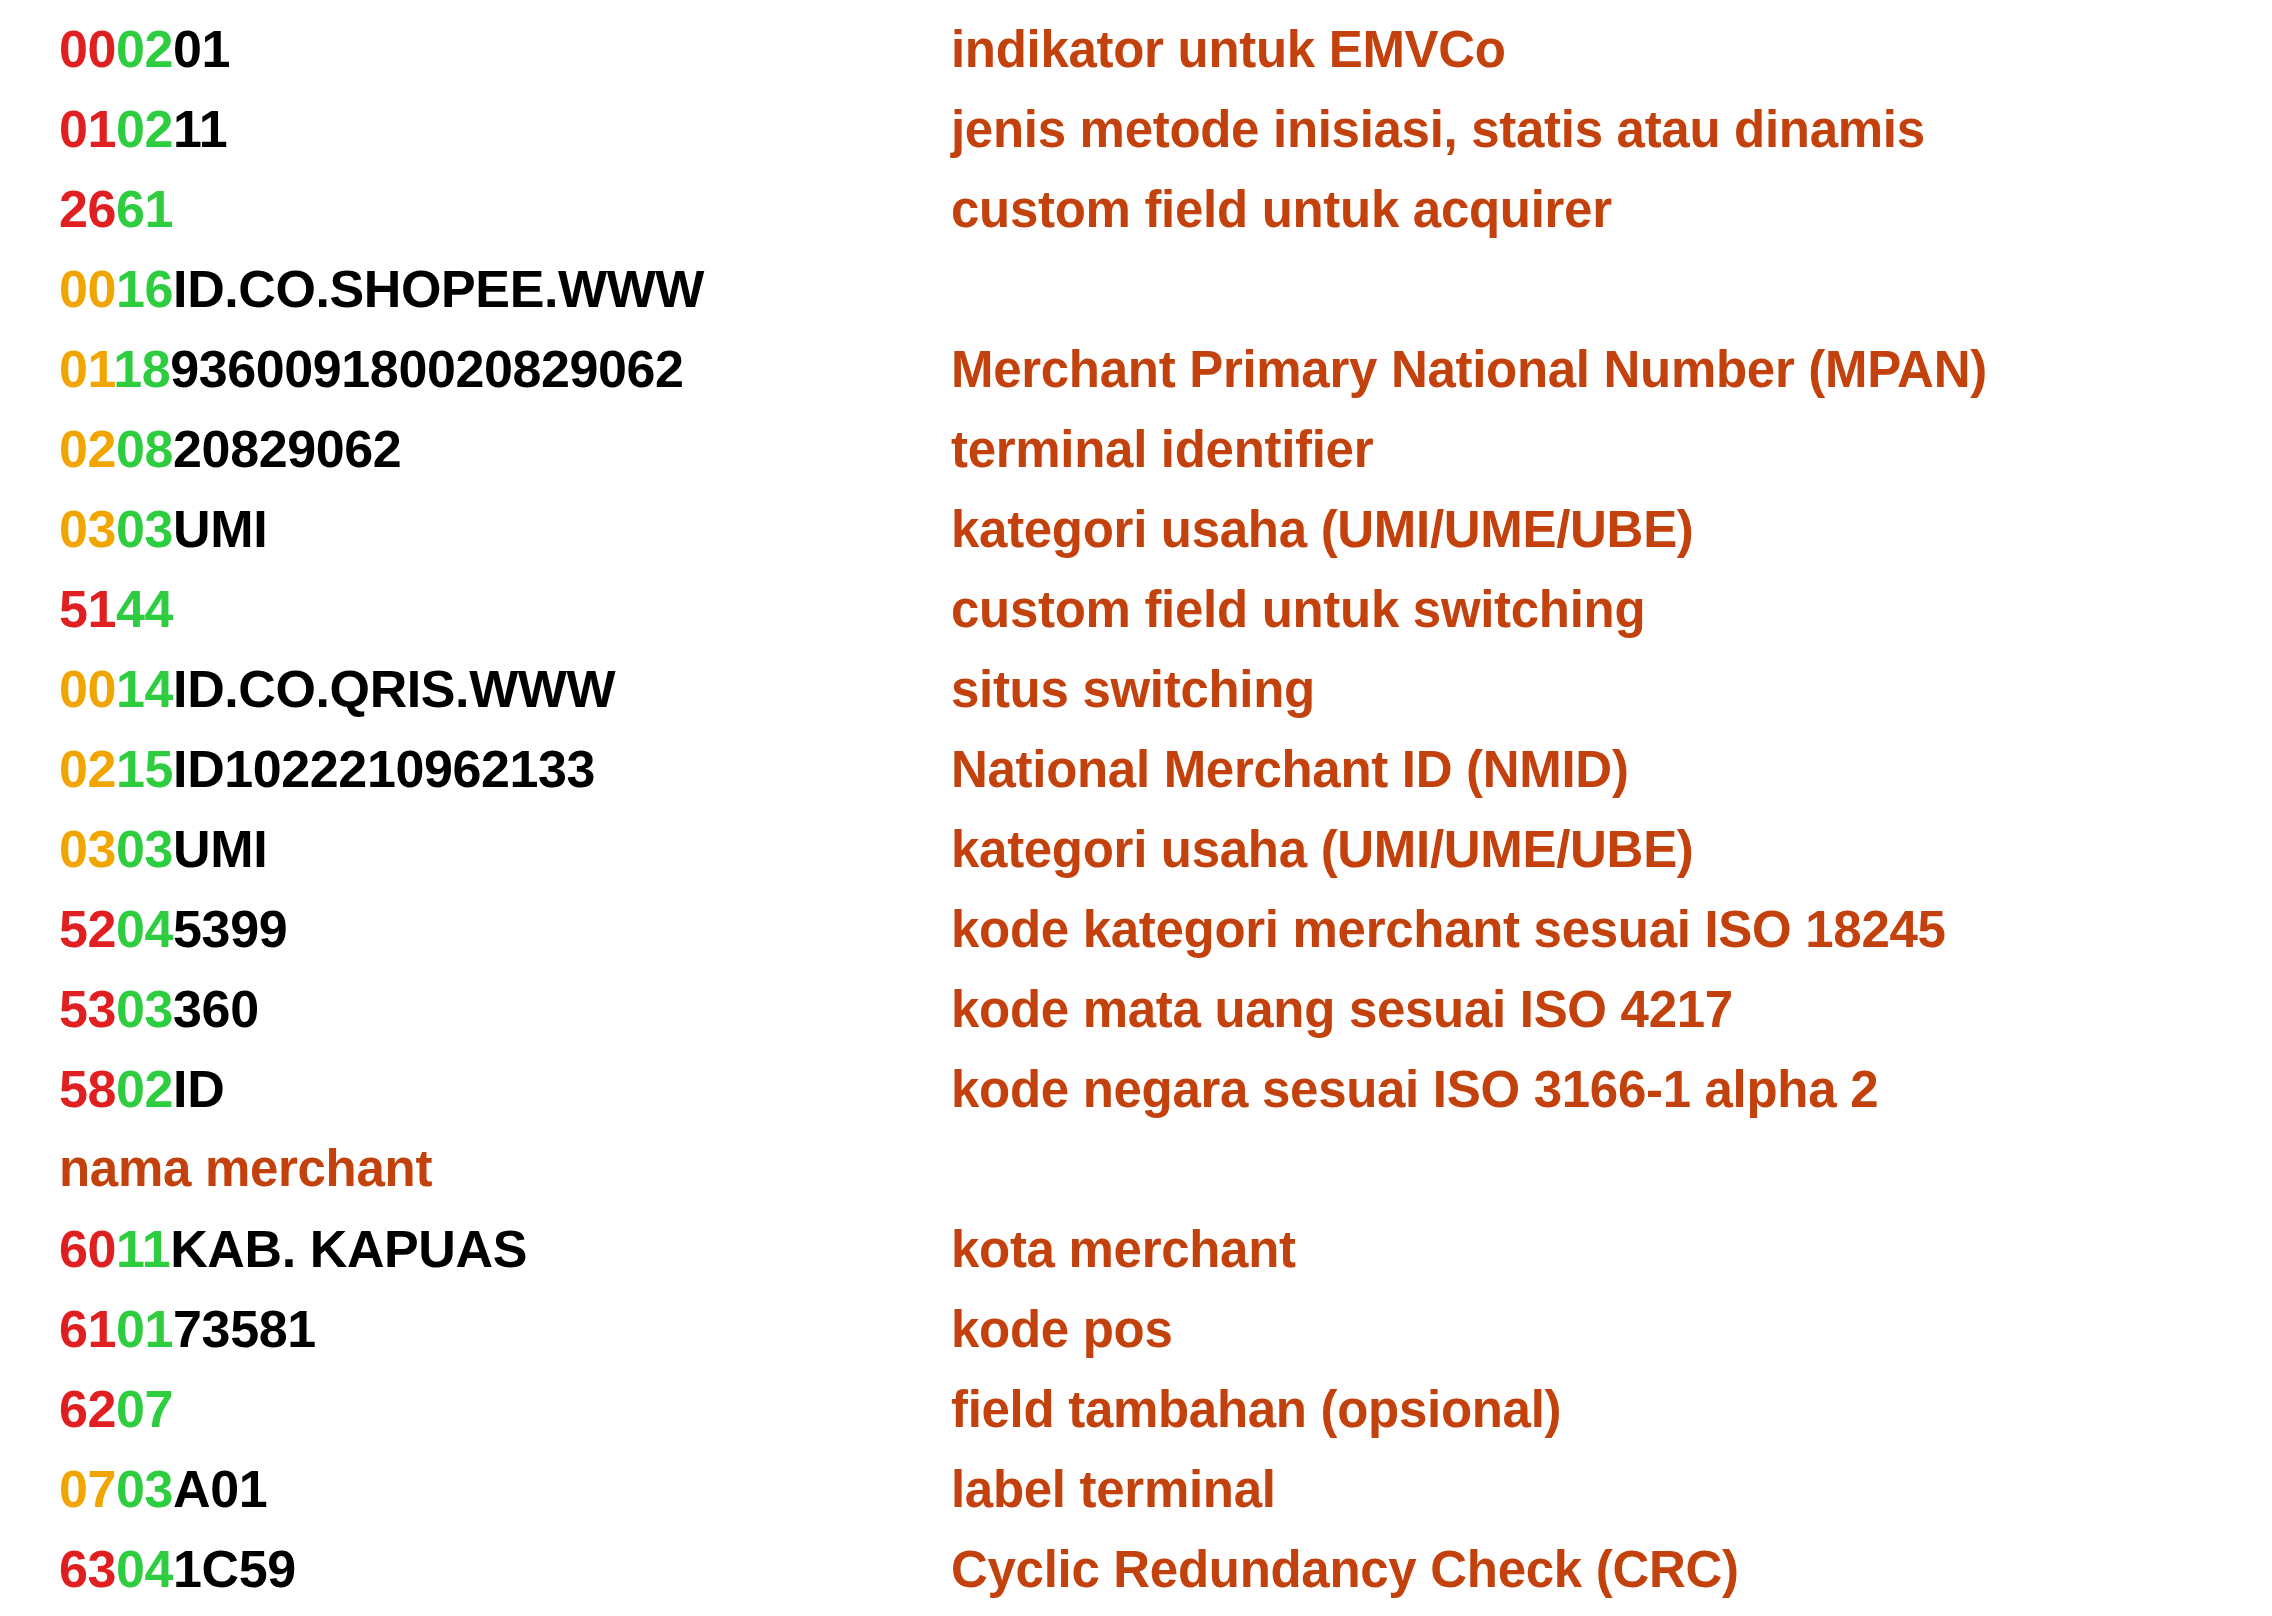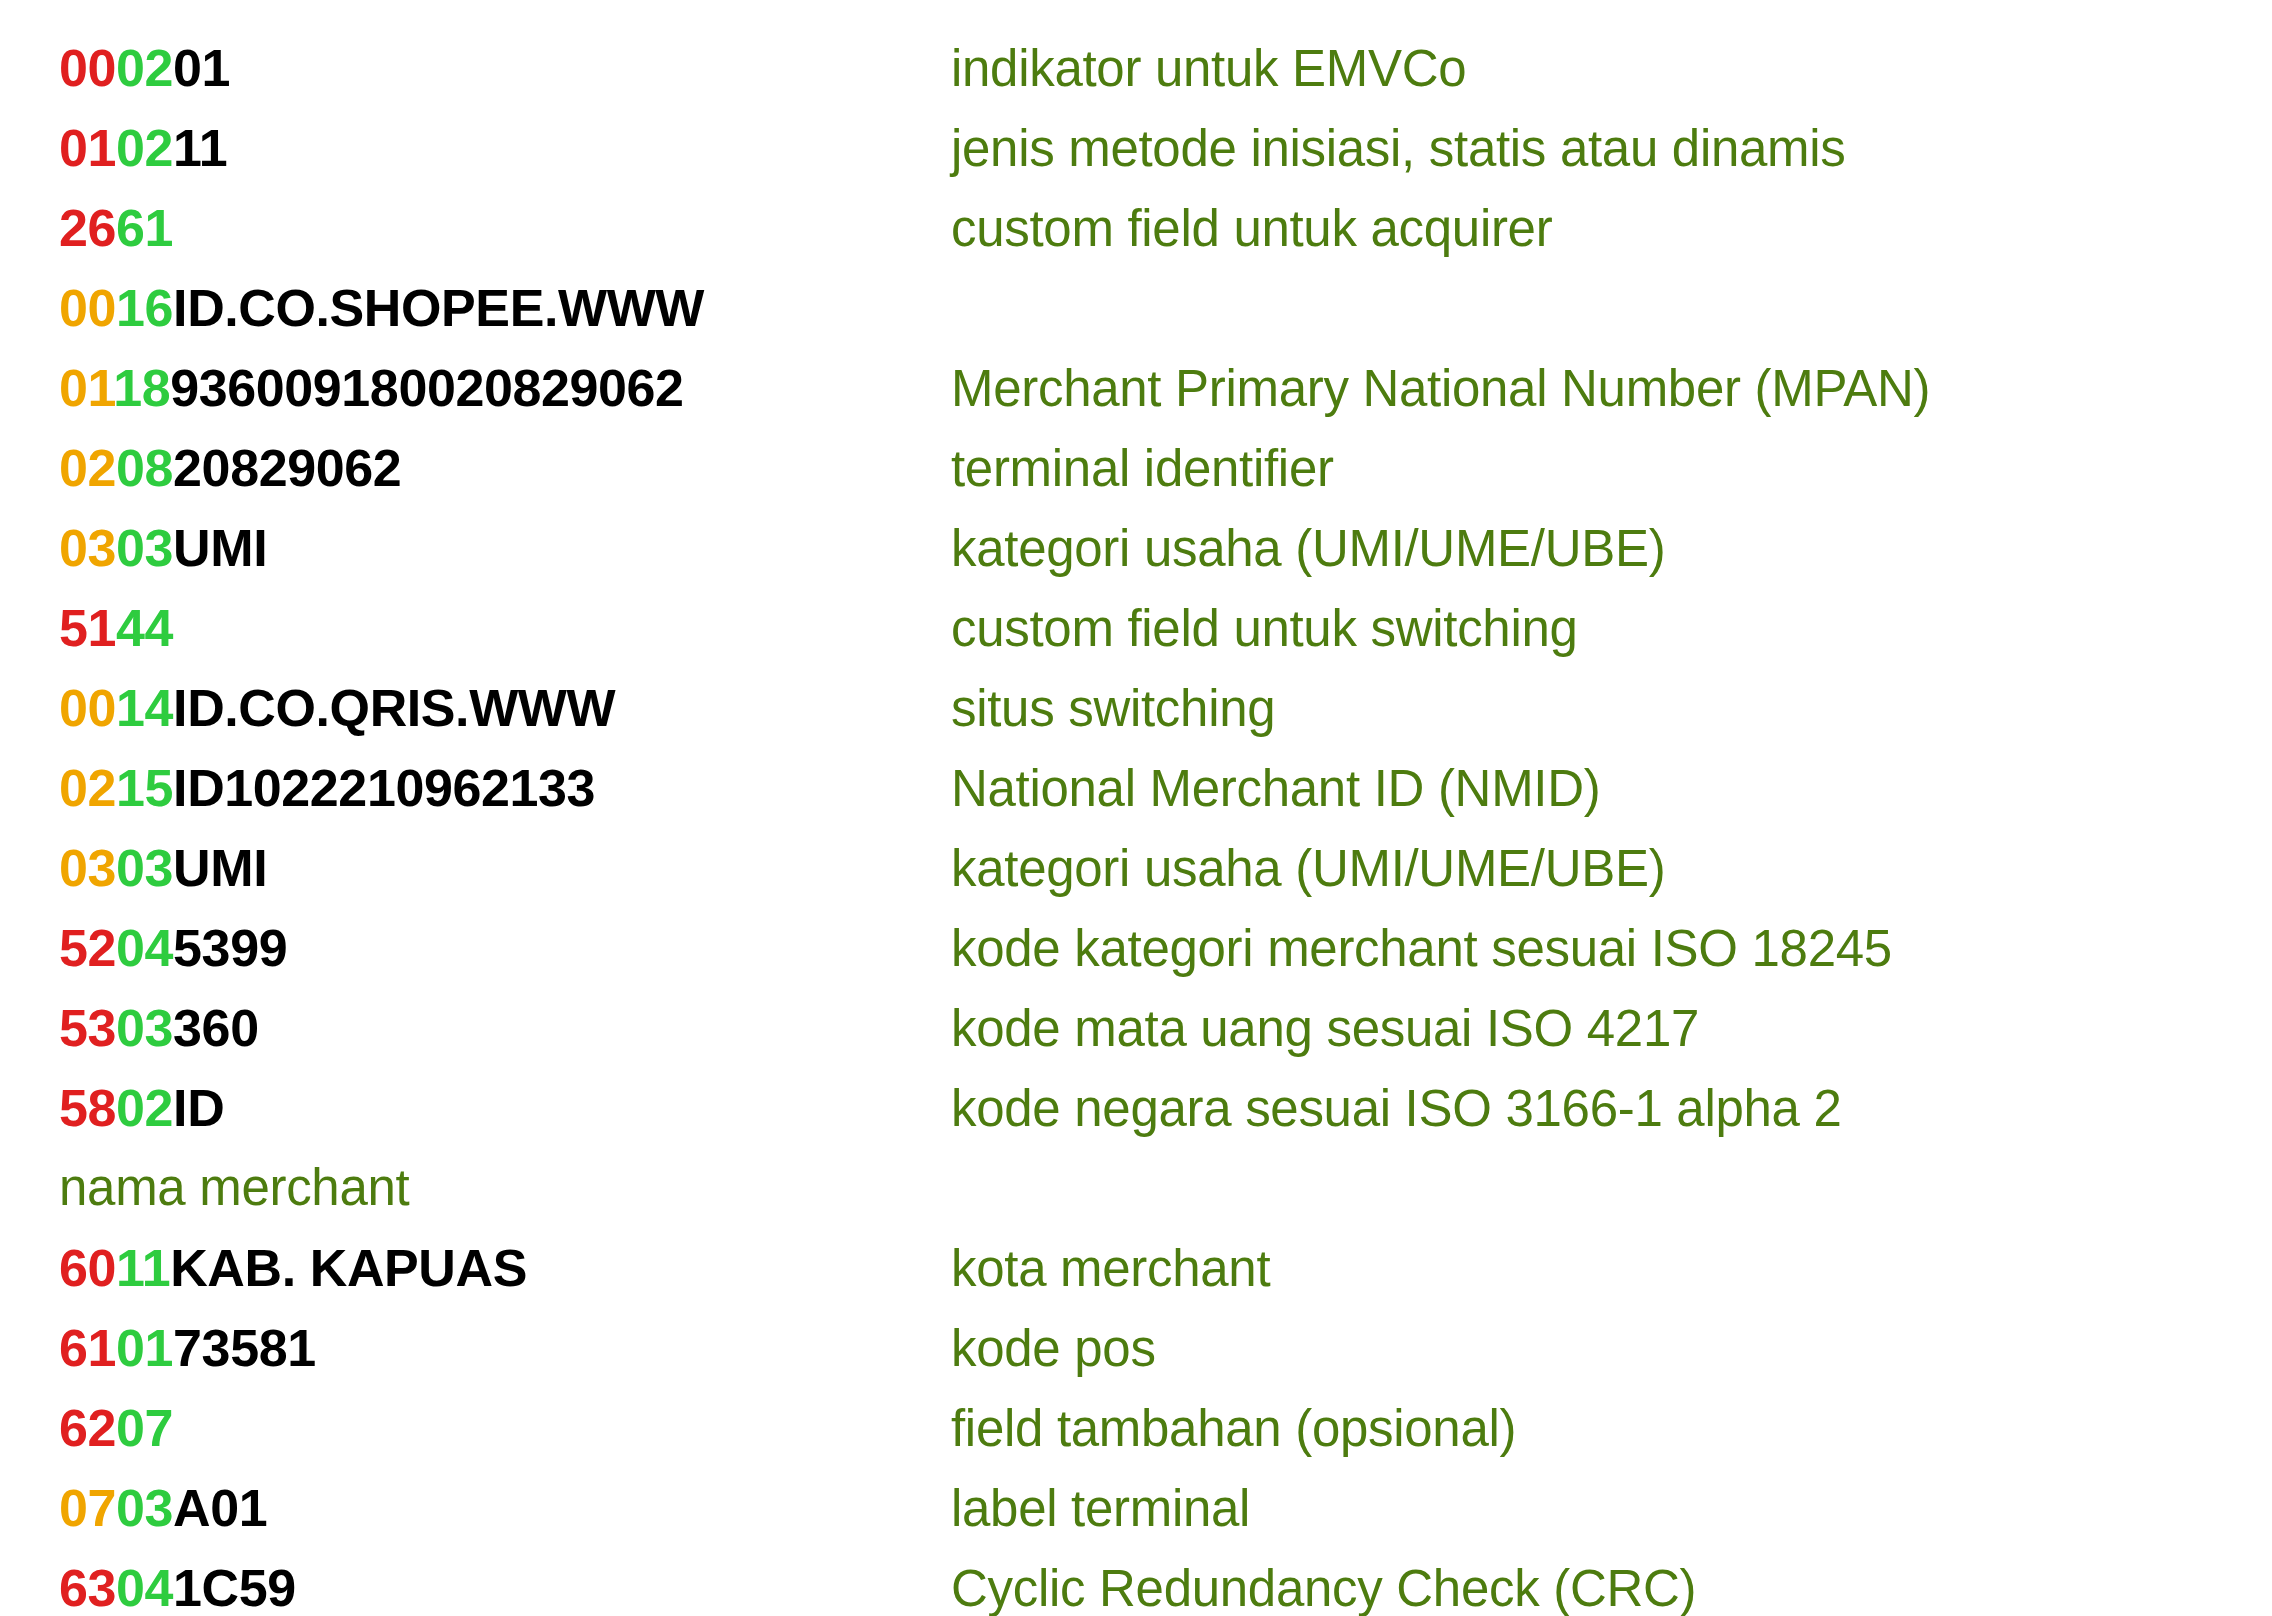--- a/index.html
+++ b/index.html
@@ -10,42 +10,42 @@
   body {
     width: 2273px;
     height: 1616px;
     font-family: "Liberation Sans", sans-serif;
     -webkit-font-smoothing: antialiased;
   }
   .sheet {
     box-sizing: border-box;
     width: 2273px;
     height: 1616px;
-    padding: 28px 0 0 59px;
+    padding: 9px 0 0 59px;
     background: #ffffff;
   }
   .row {
     display: flex;
     align-items: baseline;
     height: 80px;
     line-height: 80px;
     white-space: nowrap;
   }
   .code {
     flex: 0 0 892px;
     width: 892px;
     font-size: 52px;
     font-weight: 700;
     letter-spacing: -0.4px;
   }
   .desc {
     flex: 1 1 auto;
     font-size: 51px;
-    font-weight: 400;
-    color: #4d7c0f;
+    font-weight: 700;
+    color: #c2410c;
     letter-spacing: -0.3px;
   }
   .tag-red   { color: #e02020; }
   .tag-amber { color: #f0a500; }
   .len-green { color: #2ecc3f; }
   .val-black { color: #000000; }
 </style>
 </head>
 <body>
 

